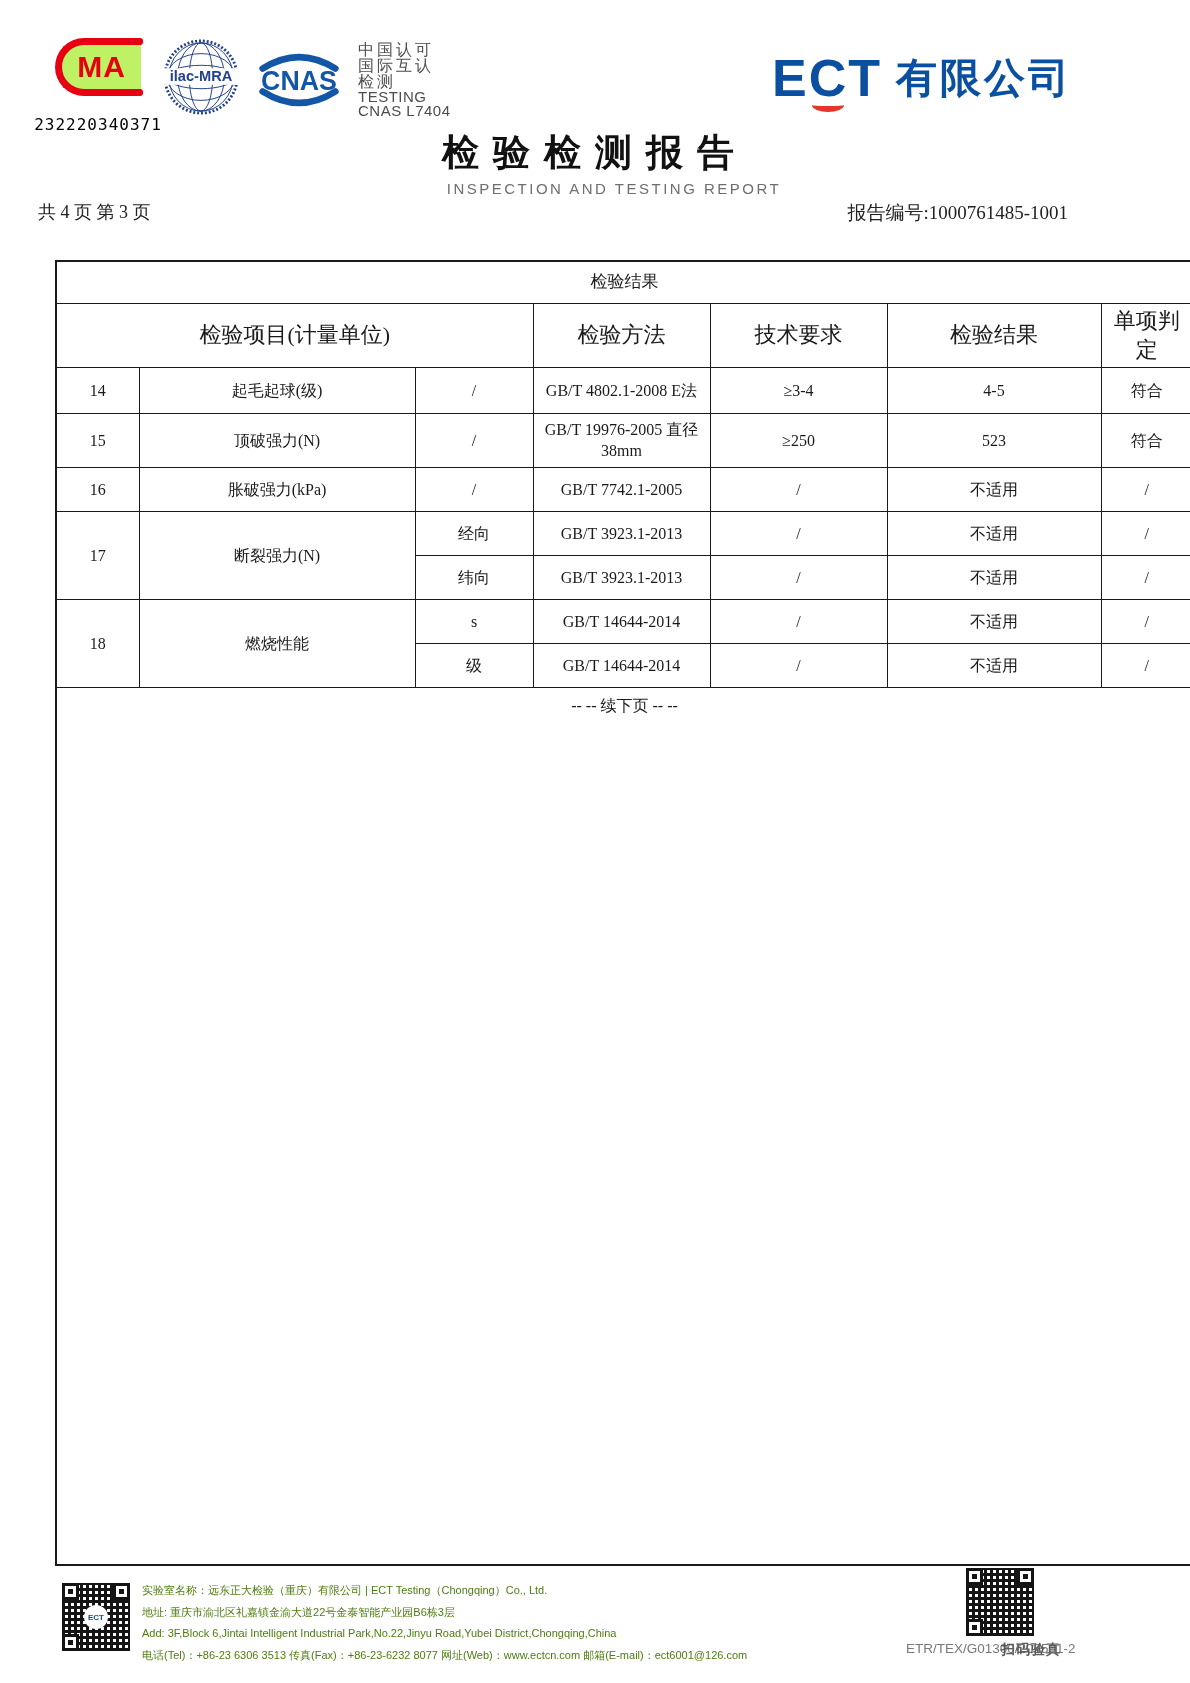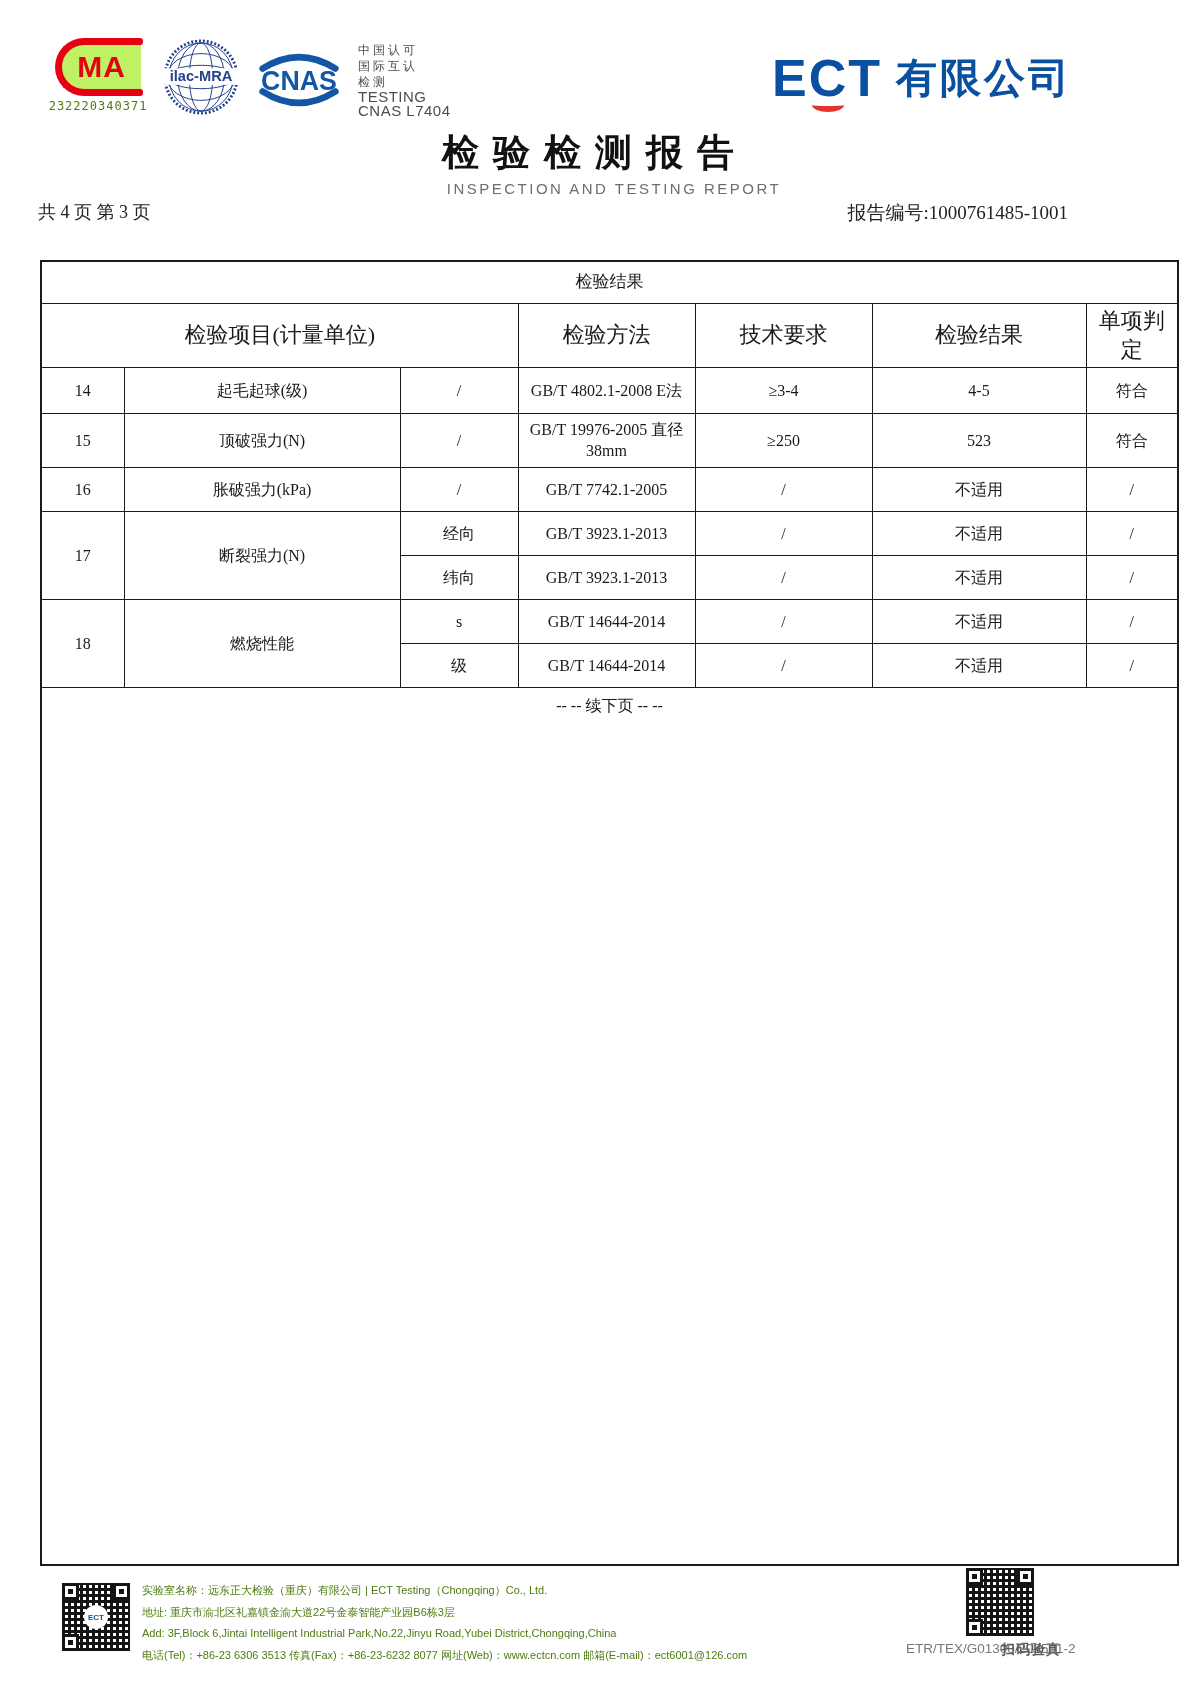--- a/index.html
+++ b/index.html
@@ -16,25 +16,25 @@
     width:86px; height:58px; border:7px solid #e60012; border-right:none;
     border-radius:29px 4px 4px 29px; position:relative;
     display:flex; align-items:center; justify-content:center; background:#bef264;
   }
   .cma-mark::before, .cma-mark::after {
     content:""; position:absolute; right:-2px; width:14px; height:7px; background:#e60012; border-radius:3px;
   }
   .cma-mark::before { top:-7px; }
   .cma-mark::after { bottom:-7px; }
   .cma-text { font-family:"Liberation Sans","DejaVu Sans",sans-serif; font-weight:800; font-size:30px; color:#e60012; letter-spacing:1px; }
-  .cma-number { margin-top:3px; font-family:"DejaVu Sans Mono","Liberation Mono",monospace; font-size:12px; color:#4d7c0f; letter-spacing:1px; }
+  .cma-number { margin-top:19px; font-family:"DejaVu Sans Mono","Liberation Mono",monospace; font-size:16px; color:#000000; letter-spacing:1px; }
   .ilac-svg, .cnas-svg { display:block; }
   .cnas-wrap { margin-top:12px; }
   .accred-block { margin-top:4px; font-family:"Liberation Sans","DejaVu Sans",sans-serif; color:#4d4d4d; }
-  .accred-zh { font-size:12px; letter-spacing:3px; line-height:16px; }
+  .accred-zh { font-size:16px; letter-spacing:3px; line-height:16px; }
   .accred-en { font-size:15px; line-height:14px; letter-spacing:0.5px; }
 
   
   .ect-logo { position:absolute; top:52px; left:772px; display:flex; align-items:center; gap:14px;
               font-family:"Liberation Sans","DejaVu Sans",sans-serif; }
   .ect-abbr { font-size:52px; font-weight:800; color:#0a4fa0; letter-spacing:2px; position:relative; line-height:1; }
   .ect-arc { position:absolute; left:40px; bottom:-8px; width:32px; height:14px;
              border-bottom:6px solid #e5342b; border-radius:50%; }
   .ect-name { font-size:41px; font-weight:700; color:#0a4fa0; letter-spacing:3px; line-height:1; }
 
@@ -43,21 +43,21 @@
   .title-zh { font-family:"Liberation Sans","DejaVu Sans",sans-serif; font-weight:700; font-size:37px;
               letter-spacing:14px; color:#111; }
   .title-en { margin-top:2px; font-family:"Liberation Sans","DejaVu Sans",sans-serif; font-size:15px;
               color:#6e6e6e; letter-spacing:2.5px;padding-left:38px; }
 
   
   .pagination { position:absolute; top:200px; left:38px; font-size:18px; color:#222; }
   .report-no  { position:absolute; top:200px; right:122px; font-size:19px; color:#222; }
 
   
-  .table-wrap { position:absolute; top:260px; left:12px; width:1137px;padding-left:28px; }
+  .table-wrap { position:absolute; top:260px; left:27px; width:1137px;padding-left:28px; }
   table.results { border-collapse:collapse; width:1137px; table-layout:fixed; border:2px solid #1a1a1a; }
   table.results td { border:1px solid #1a1a1a; text-align:center; vertical-align:middle;
                      font-size:16px; color:#1a1a1a; padding:2px 4px; line-height:1.35; }
   tr.r-title td { font-size:17px; height:42px; }
   tr.r-head  td { font-size:22px; height:42px; }
   tr.r-14 td { height:46px; }
   tr.r-15 td { height:54px; }
   tr.r-16 td { height:44px; }
   tr.r-sub td { height:44px; }
   tr.r-cont td { height:878px; vertical-align:top; padding-top:7px; }

